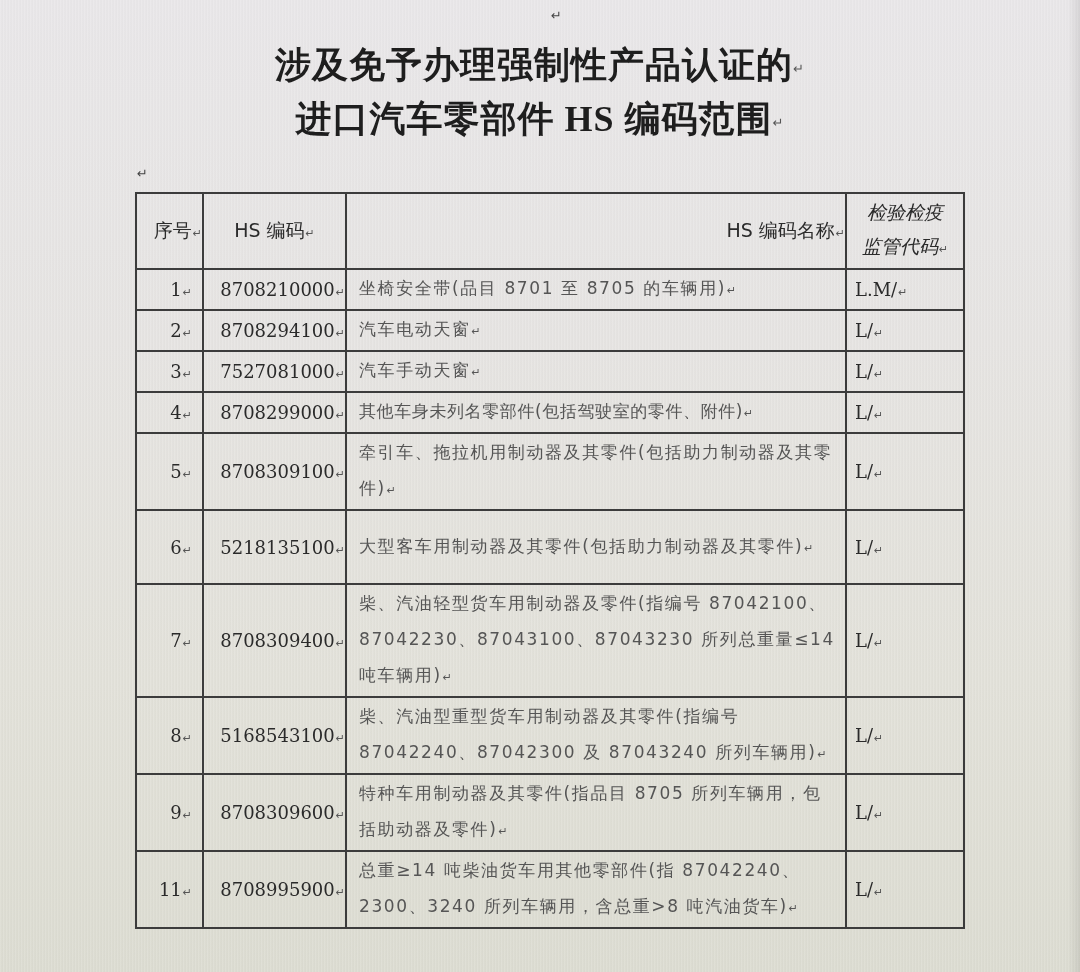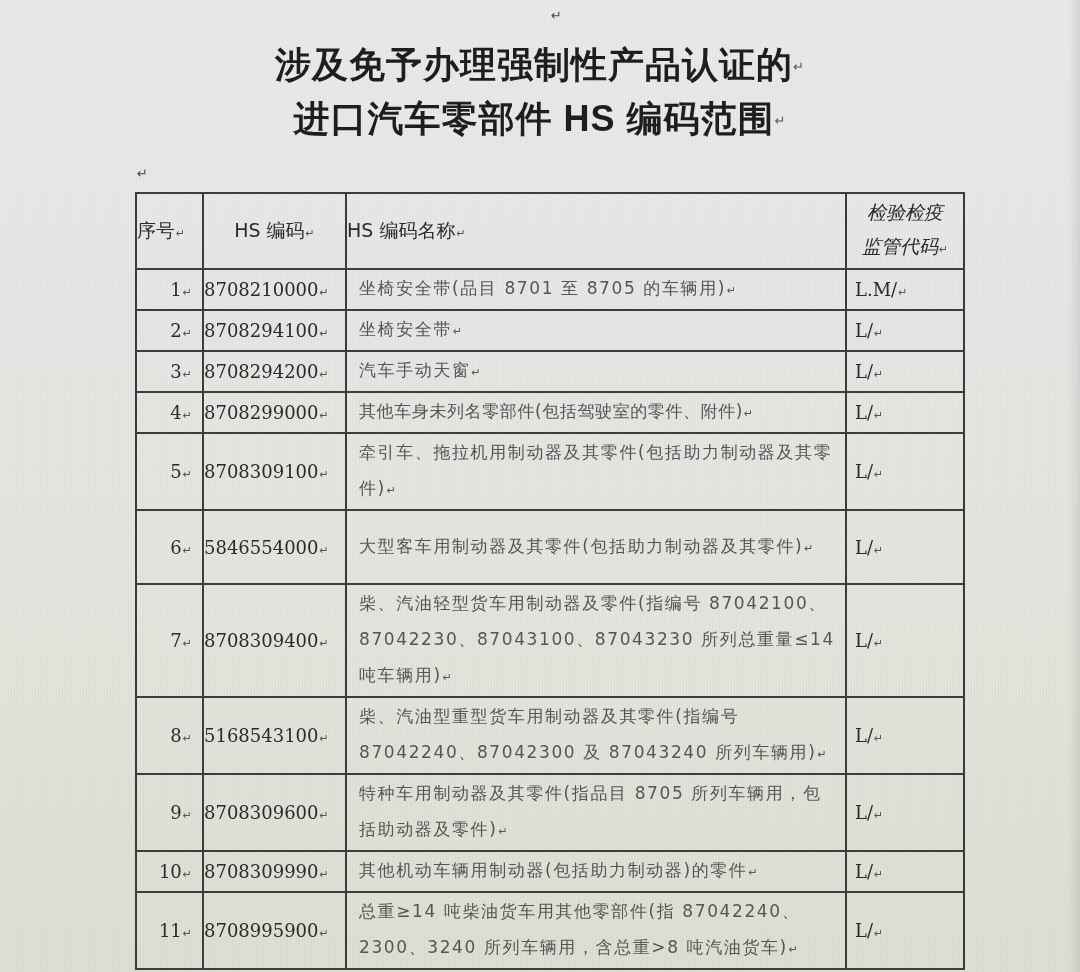--- a/index.html
+++ b/index.html
@@ -34,21 +34,21 @@
       position: absolute;
       font-size: 13px;
       color: #444;
       font-family: "DejaVu Sans", sans-serif;
     }
     .title {
       position: absolute;
       left: 0;
       width: 1080px;
       text-align: center;
-      font-family: Liberation Sans, sans-serif;
+      font-family: Liberation Serif, serif;
       font-weight: bold;
       font-size: 36px;
       color: #1e1e1e;
       letter-spacing: 1px;
       line-height: 50px;
     }
     .title.l1 { top: 40px; }
     .title.l2 { top: 94px; }
     .title .mark { font-size: 13px; font-weight: normal; color: #555; vertical-align: middle; }
 
@@ -71,31 +71,31 @@
     col.c-code { width: 143px; }
     col.c-name { width: 500px; }
     col.c-insp { width: 118px; }
 
     th {
       font-family: "DejaVu Sans", sans-serif;
       font-size: 19px;
       color: #2b2b2b;
       height: 74px;
     }
-    th.h-seq { font-weight: bold; text-align: left; }
+    th.h-seq { font-weight: bold; text-align: right; }
     th.h-code { text-align: center; margin-left: 27px; }
-    th.h-name { text-align: left; }
+    th.h-name { text-align: right; }
     th.h-insp { font-weight: bold; text-align: center; line-height: 34px; font-style: italic; }
 
     td {
       font-size: 18px;
       color: #2a2a2a;
     }
     td.seq { text-align: right; padding-right: 10px !important; }
-    td.code { text-align: left; }
+    td.code { text-align: right; }
     td.name {
       padding-left: 12px !important;
       padding-right: 10px !important;
       font-family: "DejaVu Sans", sans-serif;
       font-size: 17px;
       color: #555;
       letter-spacing: 1.6px;
       line-height: 36px;
       border-radius: 18px;
     }
@@ -140,44 +140,44 @@
   <tbody>
     <tr class="h1">
       <td class="seq"><span>1</span><span class="mk">↵</span></td>
       <td class="code"><span>8708210000</span><span class="mk">↵</span></td>
       <td class="name"><span>坐椅安全带(品目 8701 至 8705 的车辆用)</span><span class="mk">↵</span></td>
       <td class="insp"><span>L.M/</span><span class="mk">↵</span></td>
     </tr>
     <tr class="h1">
       <td class="seq"><span>2</span><span class="mk">↵</span></td>
       <td class="code"><span>8708294100</span><span class="mk">↵</span></td>
-      <td class="name"><span>坐椅安全带</span><span class="mk">↵</span></td>
+      <td class="name"><span>汽车电动天窗</span><span class="mk">↵</span></td>
       <td class="insp"><span>L/</span><span class="mk">↵</span></td>
     </tr>
     <tr class="h1">
       <td class="seq"><span>3</span><span class="mk">↵</span></td>
-      <td class="code"><span>8708294200</span><span class="mk">↵</span></td>
+      <td class="code"><span>7527081000</span><span class="mk">↵</span></td>
       <td class="name"><span>汽车手动天窗</span><span class="mk">↵</span></td>
       <td class="insp"><span>L/</span><span class="mk">↵</span></td>
     </tr>
     <tr class="h1">
       <td class="seq"><span>4</span><span class="mk">↵</span></td>
       <td class="code"><span>8708299000</span><span class="mk">↵</span></td>
       <td class="name" style="letter-spacing:0.6px;"><span>其他车身未列名零部件(包括驾驶室的零件、附件)</span><span class="mk">↵</span></td>
       <td class="insp"><span>L/</span><span class="mk">↵</span></td>
     </tr>
     <tr class="h2">
       <td class="seq"><span>5</span><span class="mk">↵</span></td>
       <td class="code"><span>8708309100</span><span class="mk">↵</span></td>
       <td class="name"><span>牵引车、拖拉机用制动器及其零件(包括助力制动器及其零件)</span><span class="mk">↵</span></td>
       <td class="insp"><span>L/</span><span class="mk">↵</span></td>
     </tr>
     <tr class="h2">
       <td class="seq"><span>6</span><span class="mk">↵</span></td>
-      <td class="code"><span>5846554000</span><span class="mk">↵</span></td>
+      <td class="code"><span>5218135100</span><span class="mk">↵</span></td>
       <td class="name"><span>大型客车用制动器及其零件(包括助力制动器及其零件)</span><span class="mk">↵</span></td>
       <td class="insp"><span>L/</span><span class="mk">↵</span></td>
     </tr>
     <tr class="h3">
       <td class="seq"><span>7</span><span class="mk">↵</span></td>
       <td class="code"><span>8708309400</span><span class="mk">↵</span></td>
       <td class="name"><span>柴、汽油轻型货车用制动器及零件(指编号 87042100、87042230、87043100、87043230 所列总重量≤14 吨车辆用)</span><span class="mk">↵</span></td>
       <td class="insp"><span>L/</span><span class="mk">↵</span></td>
     </tr>
     <tr class="h2">
@@ -185,26 +185,20 @@
       <td class="code"><span>5168543100</span><span class="mk">↵</span></td>
       <td class="name"><span>柴、汽油型重型货车用制动器及其零件(指编号 87042240、87042300 及 87043240 所列车辆用)</span><span class="mk">↵</span></td>
       <td class="insp"><span>L/</span><span class="mk">↵</span></td>
     </tr>
     <tr class="h2">
       <td class="seq"><span>9</span><span class="mk">↵</span></td>
       <td class="code"><span>8708309600</span><span class="mk">↵</span></td>
       <td class="name"><span>特种车用制动器及其零件(指品目 8705 所列车辆用，包括助动器及零件)</span><span class="mk">↵</span></td>
       <td class="insp"><span>L/</span><span class="mk">↵</span></td>
     </tr>
-    <tr class="h1">
-      <td class="seq"><span>10</span><span class="mk">↵</span></td>
-      <td class="code"><span>8708309990</span><span class="mk">↵</span></td>
-      <td class="name"><span>其他机动车辆用制动器(包括助力制动器)的零件</span><span class="mk">↵</span></td>
-      <td class="insp"><span>L/</span><span class="mk">↵</span></td>
-    </tr>
     <tr class="h2">
       <td class="seq"><span>11</span><span class="mk">↵</span></td>
       <td class="code"><span>8708995900</span><span class="mk">↵</span></td>
       <td class="name"><span>总重≥14 吨柴油货车用其他零部件(指 87042240、2300、3240 所列车辆用，含总重&gt;8 吨汽油货车)</span><span class="mk">↵</span></td>
       <td class="insp"><span>L/</span><span class="mk">↵</span></td>
     </tr>
   </tbody>
 </table>
 
 </body></html>

